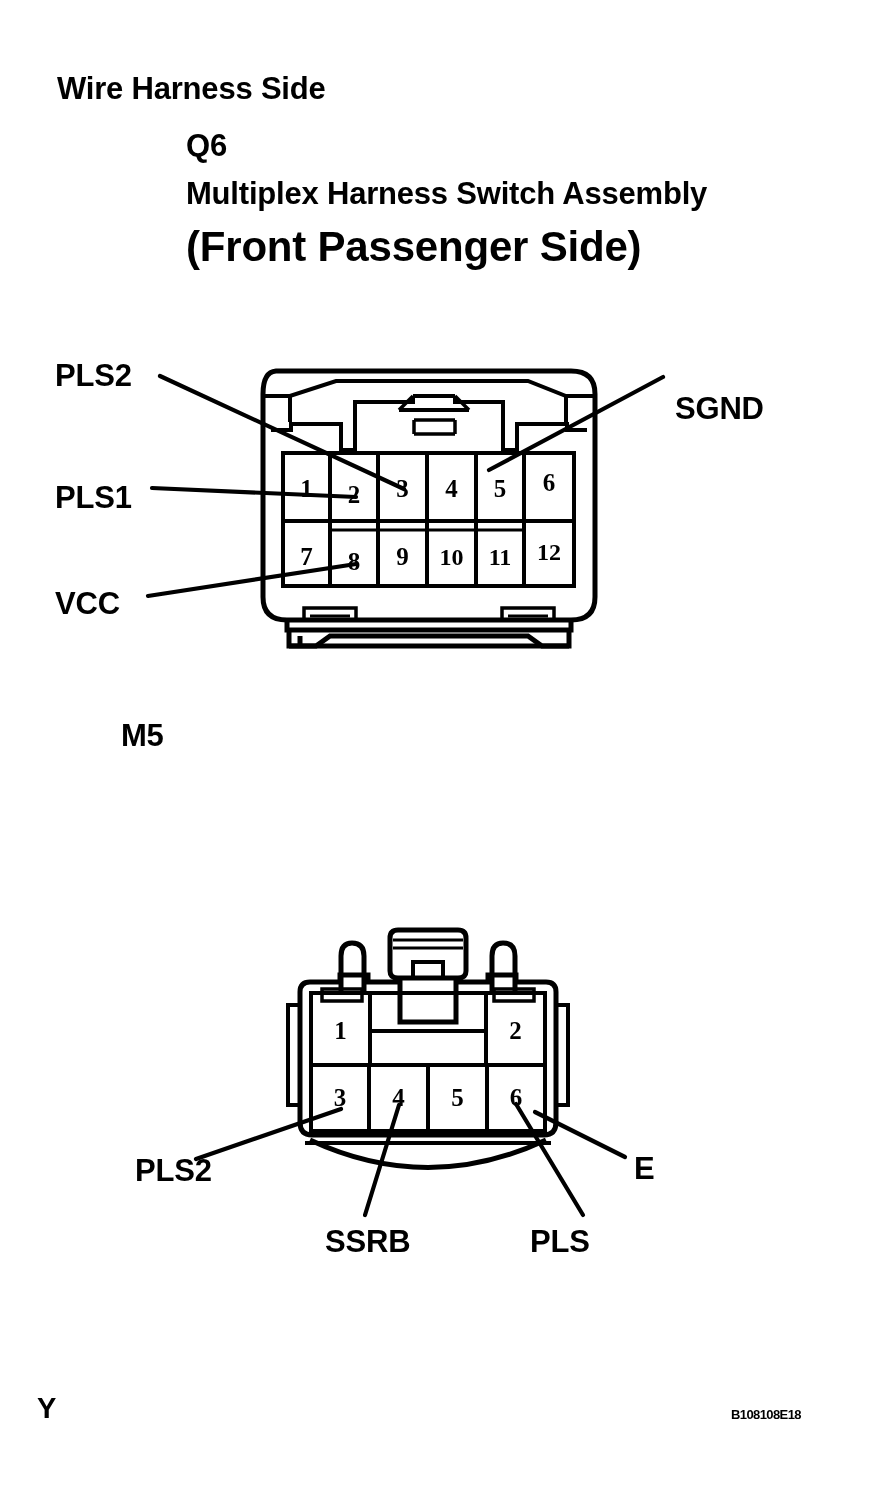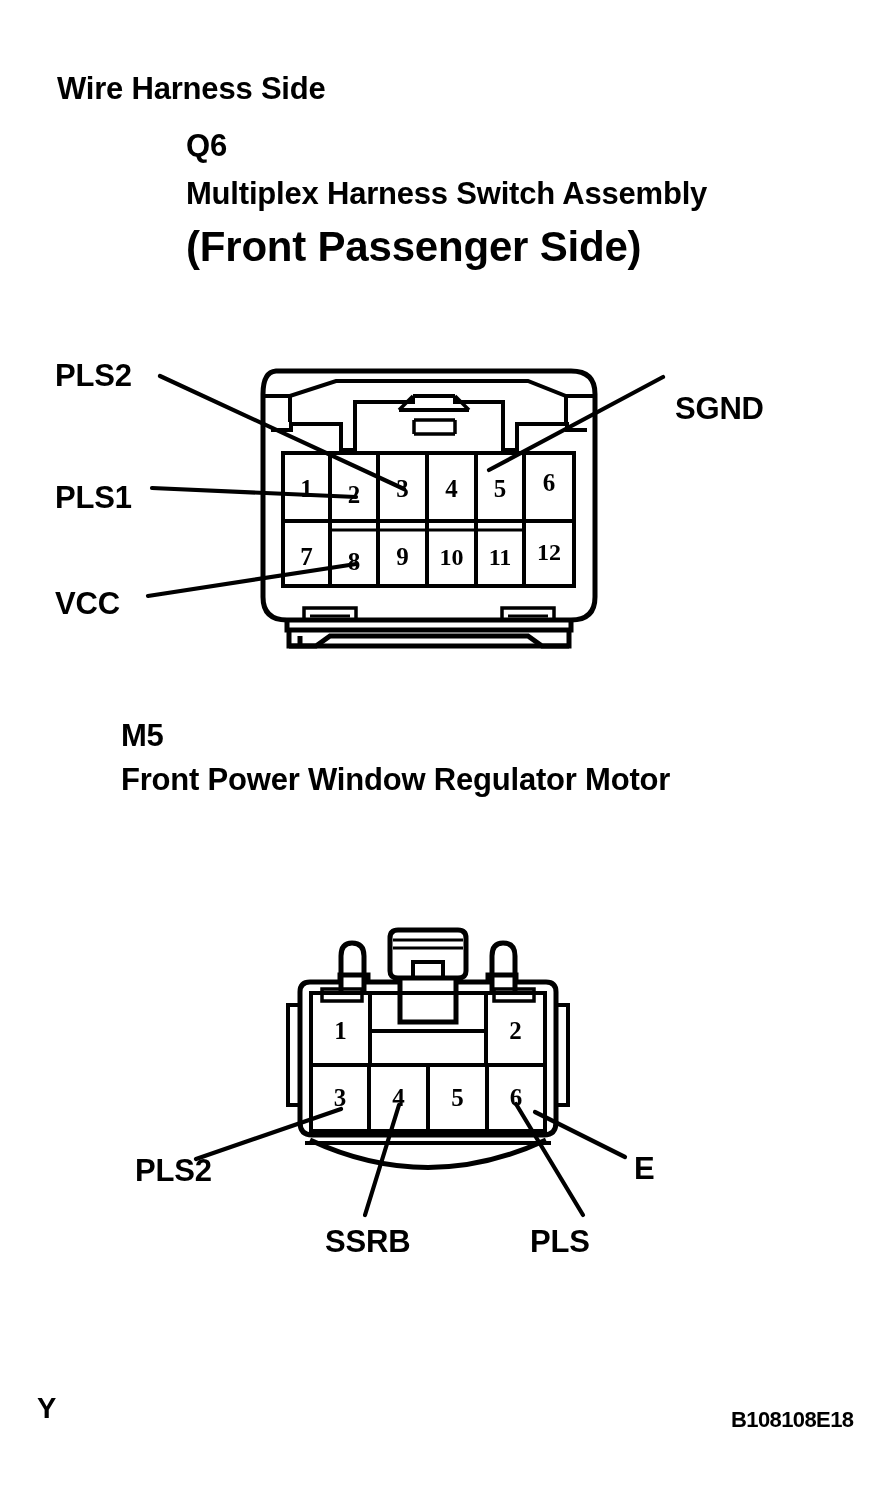--- a/index.html
+++ b/index.html
@@ -95,21 +95,21 @@
     font-weight: 700;
     font-size: 29px;
     color: #000;
   }
   #footer-code {
     position: absolute;
     left: 731px;
     top: 1407px;
     font-family: "Liberation Sans", sans-serif;
     font-weight: 700;
-    font-size: 22px;
+    font-size: 13px;
     letter-spacing: -0.6px;
     color: #000;
   }
   
   svg.art {
     position: absolute;
     left: 0;
     top: 0;
     width: 884px;
     height: 1508px;
@@ -149,21 +149,20 @@
 
 <div class="page">
 
   <div class="txt" id="wire-harness-side">Wire Harness Side</div>
 
   <div class="txt" id="q6-code">Q6</div>
   <div class="txt" id="q6-name-1">Multiplex Harness Switch Assembly</div>
   <div class="txt" id="q6-name-2">(Front Passenger Side)</div>
 
   <div class="txt" id="m5-code">M5</div>
-  <div class="txt" id="m5-name-1">Front Power Window Regulator Motor</div>
 
   <svg class="art" viewBox="0 0 884 1508" xmlns="http://www.w3.org/2000/svg">
 
     <g>
 
       <path class="stroke w5" d="
         M 276 371
         L 571 371
         Q 595 371 595 394
         L 595 597

